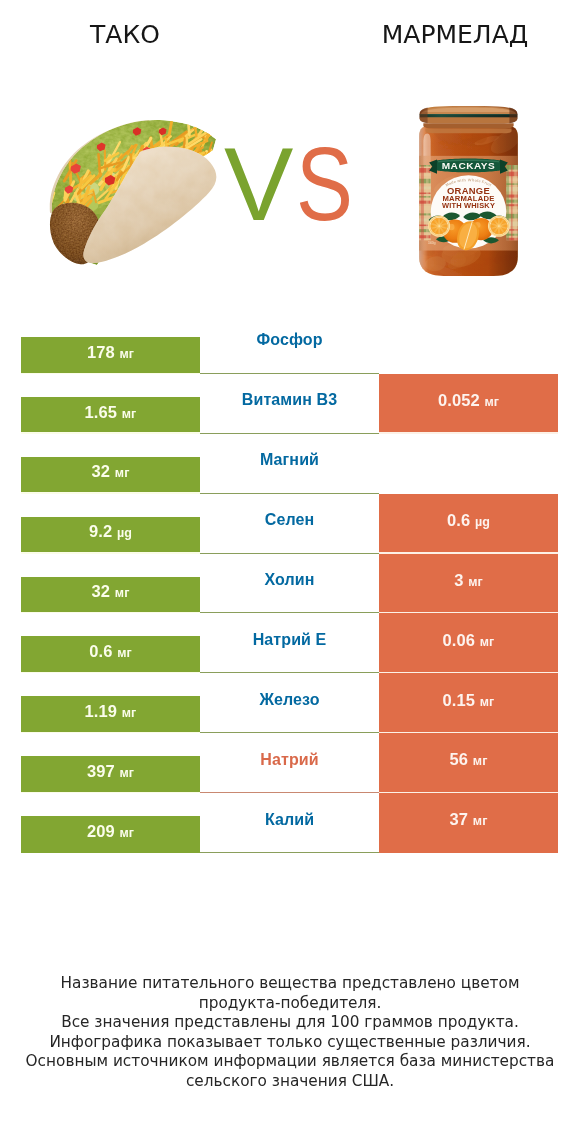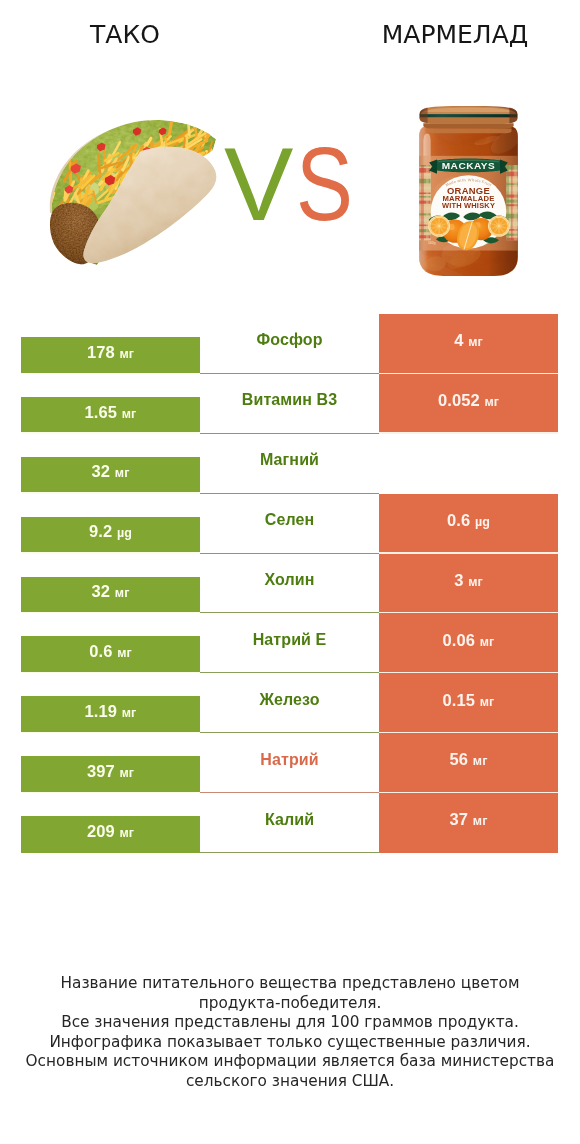--- a/index.html
+++ b/index.html
@@ -42,21 +42,21 @@
   .row:not(:last-child) .right::after{background:#fdf1e6;}
   .row .mid::after{content:"";position:absolute;left:0;right:0;bottom:0;height:1px;}
   .row.wg .mid::after{background:#8a9e5b;}
   .row.wo .mid::after{background:#c98871;}
   .val{font-size:16.5px;font-weight:700;letter-spacing:0.1px;white-space:pre;
        font-family:"Liberation Sans",sans-serif;line-height:1;position:relative;top:-3.5px;}
   .val .u{font-size:12.5px;font-weight:700;}
   .name{font-size:16px;font-weight:700;letter-spacing:0.1px;line-height:1;
         position:relative;top:-3.5px;
         font-family:"Liberation Sans",sans-serif;}
-  .name.g{color:#4d7c0f;}
+  .name.g{color:#0369a1;}
   .name.o{color:#d9694a;}
 
   
   .footer{position:absolute;left:0;top:974px;width:580px;text-align:center;
           font-family:"DejaVu Sans",sans-serif;
           font-size:15.3px;line-height:19.6px;color:#262626;}
 </style>
 </head>
 <body>
 
@@ -557,23 +557,20 @@
   </div>
 
   <div class="table" id="nutrient-table">
       <div class="row wg">
         <div class="cell left">
           <span class="val">178 <span class="u">мг</span></span>
         </div>
         <div class="cell mid">
           <span class="name g">Фосфор</span>
         </div>
-        <div class="cell right">
-          <span class="val">4 <span class="u">мг</span></span>
-        </div>
       </div>
       <div class="row wg">
         <div class="cell left">
           <span class="val">1.65 <span class="u">мг</span></span>
         </div>
         <div class="cell mid">
           <span class="name g">Витамин B3</span>
         </div>
         <div class="cell right">
           <span class="val">0.052 <span class="u">мг</span></span>

